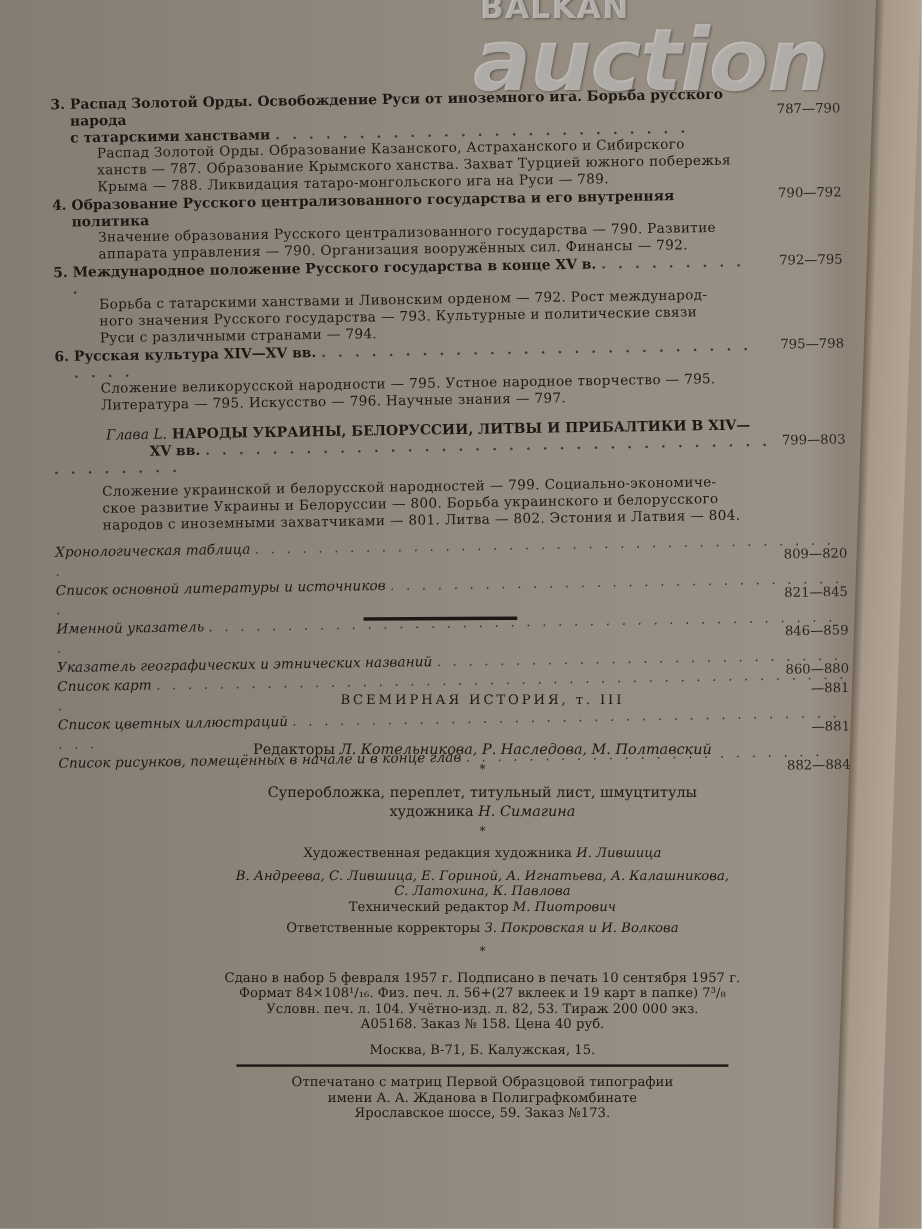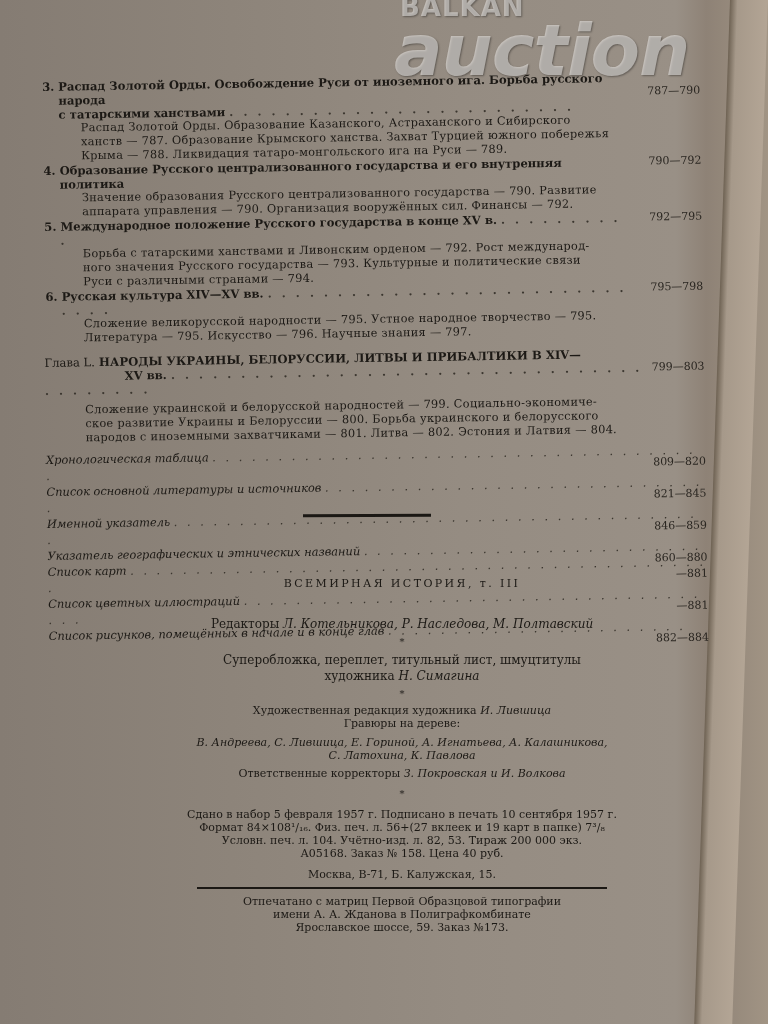--- a/index.html
+++ b/index.html
@@ -22,21 +22,21 @@
   .wm-small { font-size: 26px; font-weight: bold; letter-spacing: 1px; line-height: 26px; }
   .wm-big { font-size: 72px; font-weight: bold; line-height: 60px; margin-left: -6px; letter-spacing: -1px; font-style: italic; }
 
   .toc { position: absolute; left: 40px; top: 80px; width: 660px; font-size: 11.6px; transform: rotate(-0.9deg); transform-origin: left top; }
   .toc-entry { position: relative; margin: 0; }
   .toc-head { font-weight: bold; padding-left: 18px; text-indent: -16px; line-height: 14px; width: 570px; }
   .toc-sub { padding-left: 40px; line-height: 14px; width: 560px; font-size: 11.3px; letter-spacing: 0.3px; }
   .pages { position: absolute; right: 0; font-size: 11px; color: #2a2621; }
   .dots { letter-spacing: 3px; color: #3b362f; }
   .chapter { margin-top: 10px; }
-  .chapter .label { font-weight: normal; }
+  .chapter .label { font-style: italic; font-weight: normal; margin-left: 44px; }
   .aux { font-style: italic; line-height: 16px; font-size: 11.4px; position: relative; width: 660px; }
   .aux .pages { font-style: normal; top: 12px; }
 
   .rule-short { position: absolute; left: 303px; top: 514px; width: 128px; height: 3px; background: #1b1814; transform: rotate(-0.3deg); }
 
   .imprint { position: absolute; left: 132px; width: 540px; top: 552px; text-align: center; font-size: 12px; line-height: 16px; margin-top: 24px; }
   .imprint p { margin: 0; }
   .spaced { letter-spacing: 2.4px; font-size: 11px; }
   .star { margin: 2px 0 !important; font-size: 10px; }
   .it { font-style: italic; }
@@ -175,23 +175,26 @@
   <p>Суперобложка, переплет, титульный лист, шмуцтитулы</p>
   <p>
     <span>художника</span>
     <span class="it">Н. Симагина</span>
   </p>
   <p class="star">*</p>
   <p class="small">
     <span>Художественная редакция художника</span>
     <span class="it">И. Лившица</span>
   </p>
-  <p class="small">Гравюры на дереве:</p>
   <p class="small it" style="margin-top:6px">В. Андреева, С. Лившица, Е. Гориной, А. Игнатьева, А. Калашникова,</p>
   <p class="small it">С. Латохина, К. Павлова</p>
+  <p class="small">
+    <span>Технический редактор</span>
+    <span class="it">М. Пиотрович</span>
+  </p>
   <p class="small" style="margin-top:5px">
     <span>Ответственные корректоры</span>
     <span class="it">З. Покровская и И. Волкова</span>
   </p>
   <p class="star" style="margin-top:6px !important">*</p>
   <p class="small" style="margin-top:6px">Сдано в набор 5 февраля 1957 г. Подписано в печать 10 сентября 1957 г.</p>
   <p class="small">Формат 84×108¹/₁₆. Физ. печ. л. 56+(27 вклеек и 19 карт в папке) 7³/₈</p>
   <p class="small">Условн. печ. л. 104. Учётно-изд. л. 82, 53. Тираж 200 000 экз.</p>
   <p class="small">А05168. Заказ № 158. Цена 40 руб.</p>
   <p class="small" style="margin-top:8px">Москва, В-71, Б. Калужская, 15.</p>

